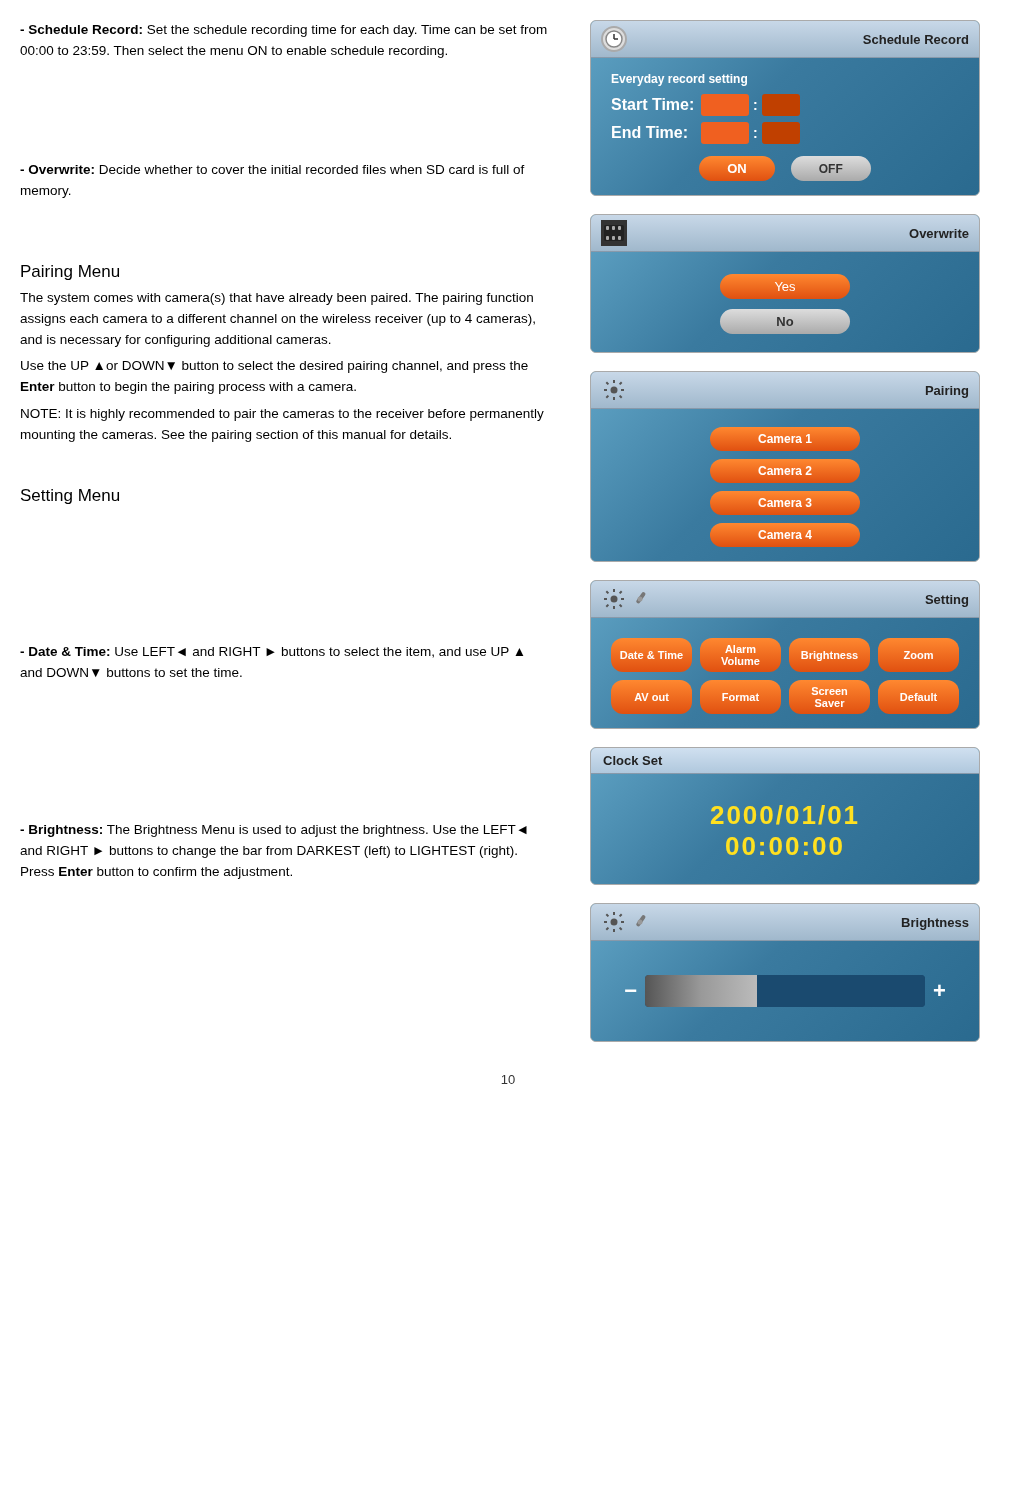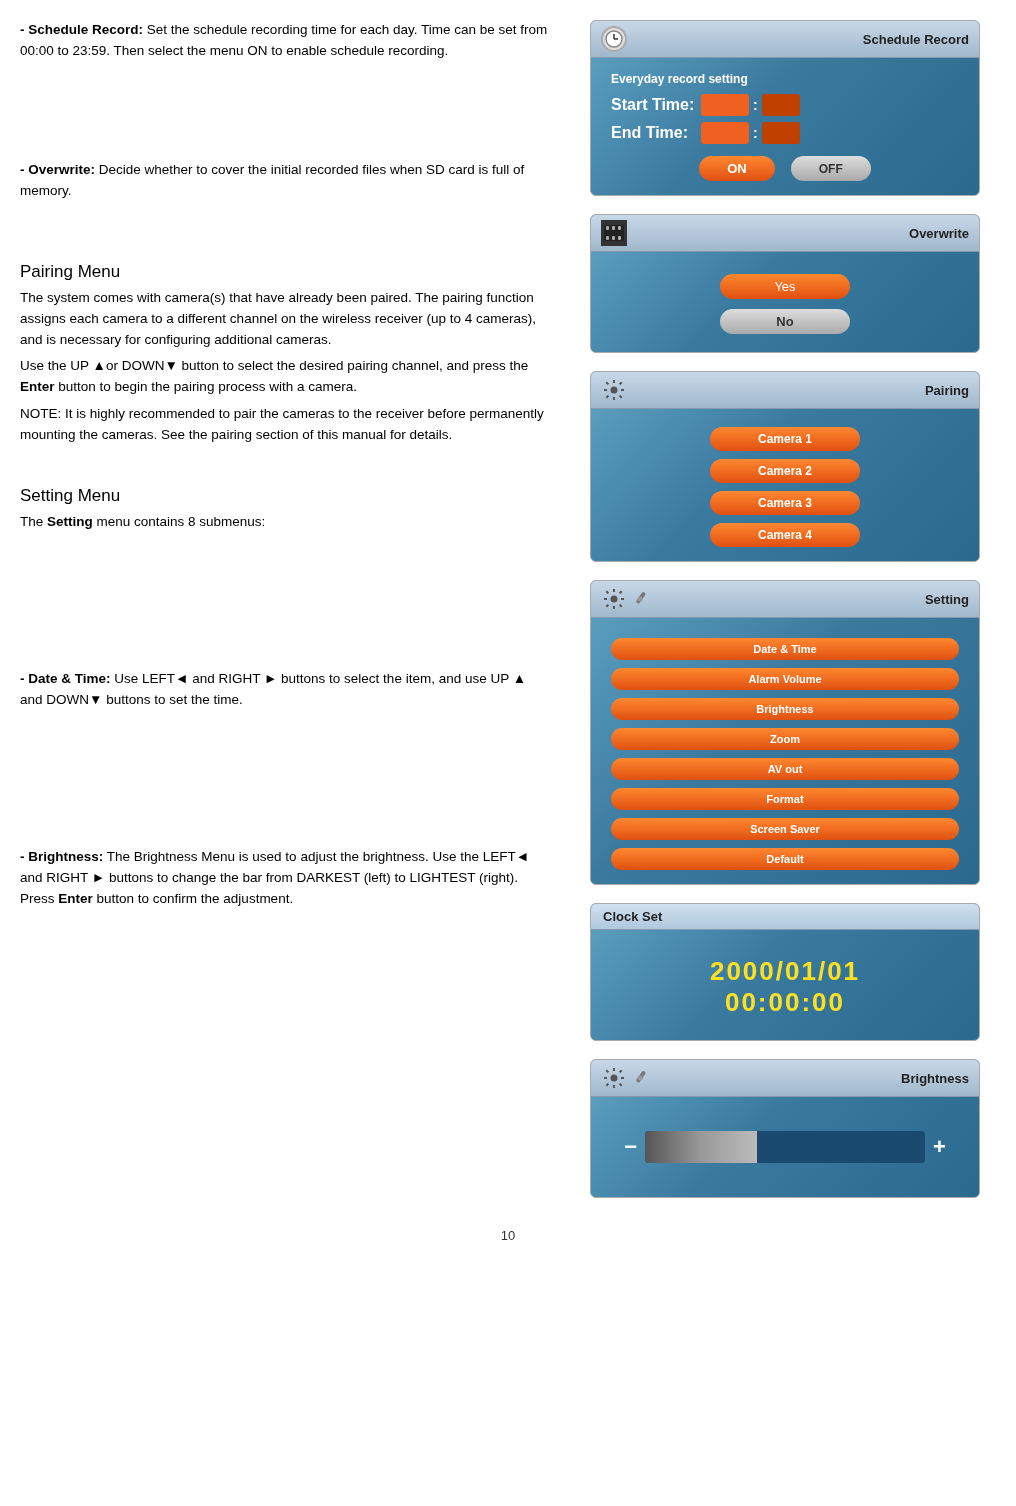--- a/index.html
+++ b/index.html
@@ -186,21 +186,21 @@
       padding: 5px 0;
       border: none;
       cursor: pointer;
       width: 150px;
       text-align: center;
     }
 
     
     .setting-grid {
       display: grid;
-      grid-template-columns: 1fr;
+      grid-template-columns: 1fr 1fr 1fr 1fr;
       gap: 8px;
       margin-top: 6px;
     }
     .btn-setting {
       background: linear-gradient(to bottom, #ff8830, #e05010);
       color: #fff;
       font-weight: bold;
       font-size: 11px;
       border-radius: 12px;
       padding: 5px 8px;
@@ -357,21 +357,20 @@
     <div class="big-spacer"></div>
 
     <p class="section-title section-gap">Pairing Menu</p>
     <p class="body-text">The system comes with camera(s) that have already been paired. The pairing function assigns each camera to a different channel on the wireless receiver (up to 4 cameras), and is necessary for configuring additional cameras.</p>
     <p class="body-text">Use the UP ▲or DOWN▼ button to select the desired pairing channel, and press the <b>Enter</b> button to begin the pairing process with a camera.</p>
     <p class="body-text">NOTE: It is highly recommended to pair the cameras to the receiver before permanently mounting the cameras. See the pairing section of this manual for details.</p>
 
     <div class="spacer"></div>
 
     <p class="section-title section-gap">Setting Menu</p>
-    <p class="body-text">The <b>Setting</b> menu contains 8 submenus:</p>
 
     <div class="big-spacer"></div>
     <div class="big-spacer"></div>
     <div class="big-spacer"></div>
 
     <p class="body-text section-gap">
       <b>- Date &amp; Time:</b>
       <span> Use LEFT◄ and RIGHT ► buttons to select the item, and use UP ▲ and DOWN▼ buttons to set the time.</span>
     </p>
 

